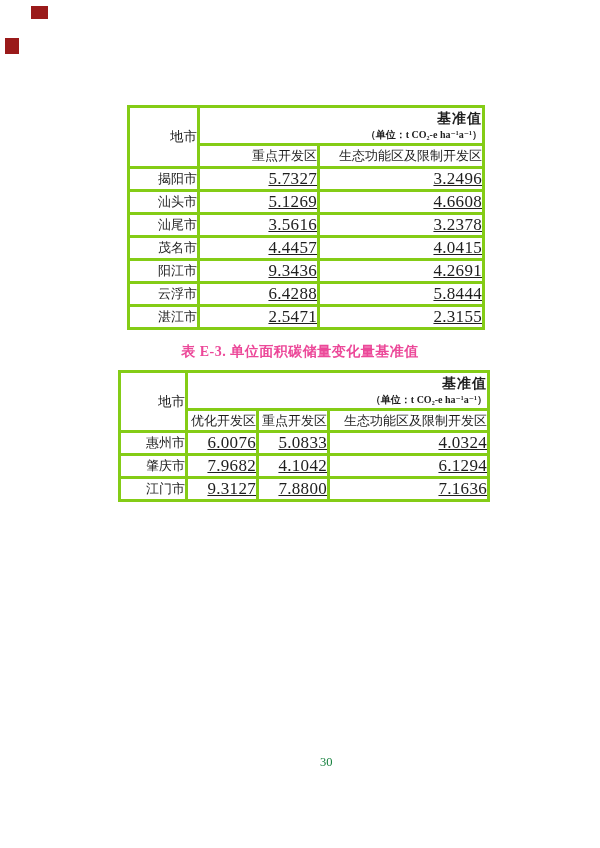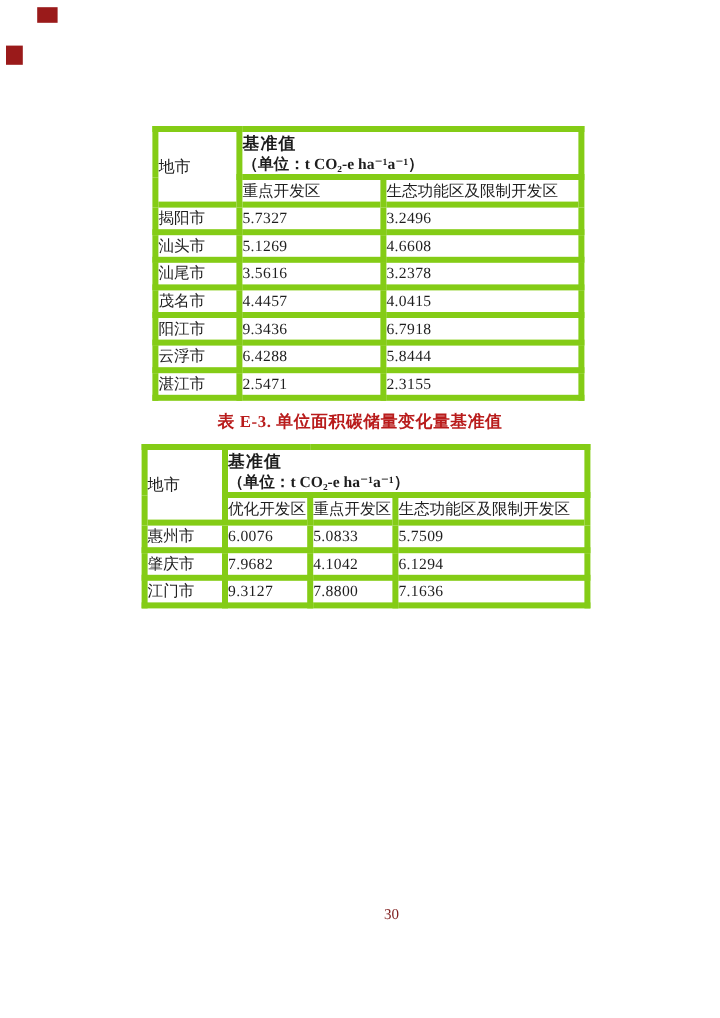--- a/index.html
+++ b/index.html
@@ -22,58 +22,58 @@
   .mark-b { left: 5px;  top: 38px; width: 14px; height: 16px; }
 
   table.t {
     position: absolute;
     border-collapse: collapse;
     table-layout: fixed;
     background: #ffffff;
     border: 2px solid #2b2b2b;
   }
   table.t th, table.t td {
-    border: 5px solid #84cc16;
+    border: 3px solid #84cc16;
     padding: 0;
-    text-align: left;
+    text-align: right;
     vertical-align: middle;
     font-weight: normal;
   }
   .hdrb { border-bottom: 2px solid #2b2b2b !important; }
 
   .t1 { left: 127px; top: 105px; width: 355px; }
   .t1 tr.hr1 { height: 36px; }
   .t1 tr.hr2 { height: 23px; }
   .t1 tr.dr  { height: 21px; }
 
   .t2 { left: 118px; top: 370px; width: 369px; }
   .t2 tr.hr1 { height: 35px; }
   .t2 tr.hr2 { height: 22px; }
   .t2 tr.dr  { height: 22px; margin-left: 28px; }
 
   th.cityh  { font-size: 13.5px; font-weight: bold; }
   .gtitle   { font-size: 14px;   font-weight: bold; line-height: 17px; padding-top: 2px; letter-spacing: 1px; }
-  .gunit    { font-size: 13px;   font-weight: bold; line-height: 16px; }
+  .gunit    { font-size: 10px;   font-weight: bold; line-height: 16px; }
   th.subh   { font-size: 13px;   font-weight: bold; }
   td.city   { font-size: 13px; }
-  td.num    { font-size: 13px; letter-spacing: 0.3px; }
+  td.num    { font-size: 17px; letter-spacing: 0.3px; text-decoration: underline; }
 
   .caption {
     position: absolute;
     left: 0; top: 343px; width: 600px;
     text-align: center;
     font-size: 14px; font-weight: bold;
     letter-spacing: 0.5px;
-    color: #b91c1c;
+    color: #ec4899;
   }
   .pagenum {
     position: absolute;
     left: 320px; top: 755px;
     font-size: 12.5px;
-    color: #7f1d1d;
+    color: #15803d;
   }
 </style>
 </head>
 <body>
 
 <div class="page">
 
   <div class="mark mark-a"></div>
   <div class="mark mark-b"></div>
 
@@ -111,21 +111,21 @@
         <td class="num">3.2378</td>
       </tr>
       <tr class="dr">
         <td class="city">茂名市</td>
         <td class="num">4.4457</td>
         <td class="num">4.0415</td>
       </tr>
       <tr class="dr">
         <td class="city">阳江市</td>
         <td class="num">9.3436</td>
-        <td class="num">6.7918</td>
+        <td class="num">4.2691</td>
       </tr>
       <tr class="dr">
         <td class="city">云浮市</td>
         <td class="num">6.4288</td>
         <td class="num">5.8444</td>
       </tr>
       <tr class="dr">
         <td class="city">湛江市</td>
         <td class="num">2.5471</td>
         <td class="num">2.3155</td>
@@ -152,21 +152,21 @@
       </tr>
       <tr class="hr2">
         <th class="subh hdrb">优化开发区</th>
         <th class="subh hdrb">重点开发区</th>
         <th class="subh hdrb">生态功能区及限制开发区</th>
       </tr>
       <tr class="dr">
         <td class="city">惠州市</td>
         <td class="num">6.0076</td>
         <td class="num">5.0833</td>
-        <td class="num">5.7509</td>
+        <td class="num">4.0324</td>
       </tr>
       <tr class="dr">
         <td class="city">肇庆市</td>
         <td class="num">7.9682</td>
         <td class="num">4.1042</td>
         <td class="num">6.1294</td>
       </tr>
       <tr class="dr">
         <td class="city">江门市</td>
         <td class="num">9.3127</td>

